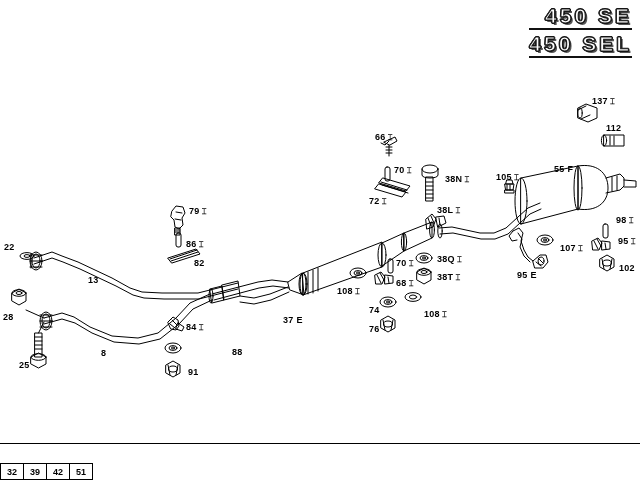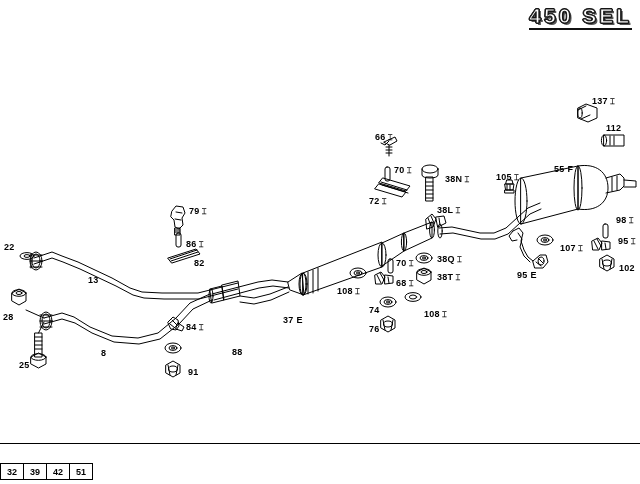--- a/index.html
+++ b/index.html
@@ -350,20 +350,21 @@
       <g>
         <path d="M600 259 L607 255 L614 259 L614 267 L607 271 L600 267 Z"></path>
         <ellipse cx="607" cy="263" rx="4.5" ry="3"></ellipse>
         <path d="M602 259 L604 269 M612 259 L610 269"></path>
       </g>
 
     </g>
   </svg>
 
   <div id="title-block">
+    <span class="title-line">450 SE</span>
     <span class="title-line">450 SEL</span>
   </div>
 
   <div id="callout-layer">
       <div class="lbl" style="left: 4px; top: 242px;"><span>22</span></div>
       <div class="lbl" style="left: 88px; top: 275px;"><span>13</span></div>
       <div class="lbl" style="left: 3px; top: 312px;"><span>28</span></div>
       <div class="lbl" style="left: 19px; top: 360px;"><span>25</span></div>
       <div class="lbl" style="left: 101px; top: 348px;"><span>8</span></div>
       <div class="lbl" style="left: 189px; top: 206px;"><span>79</span><span class="mk">⌶</span></div>

